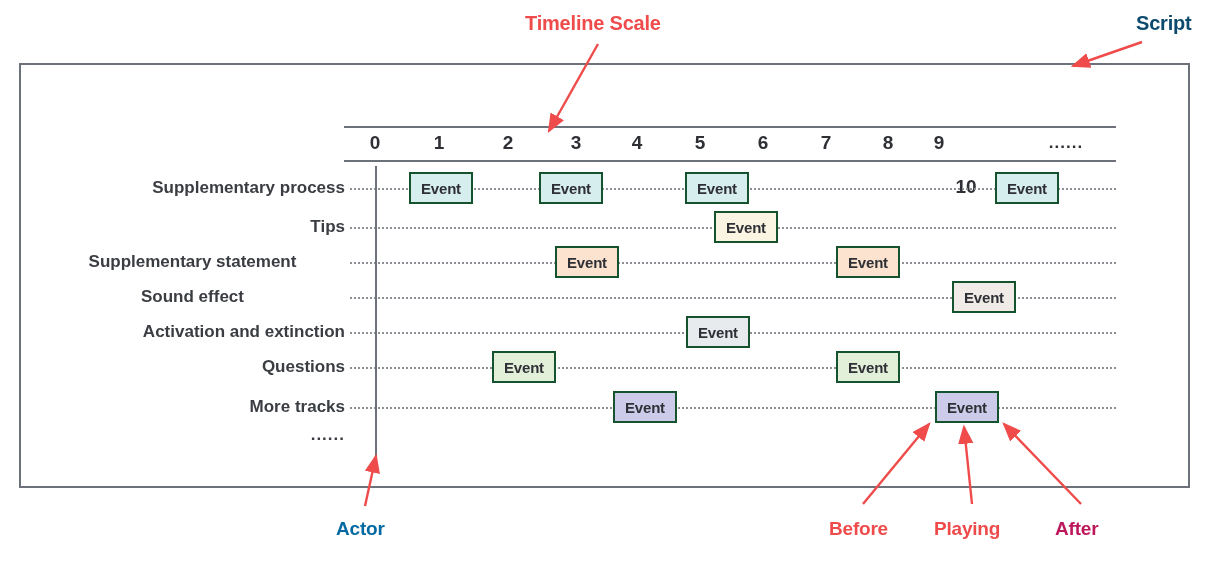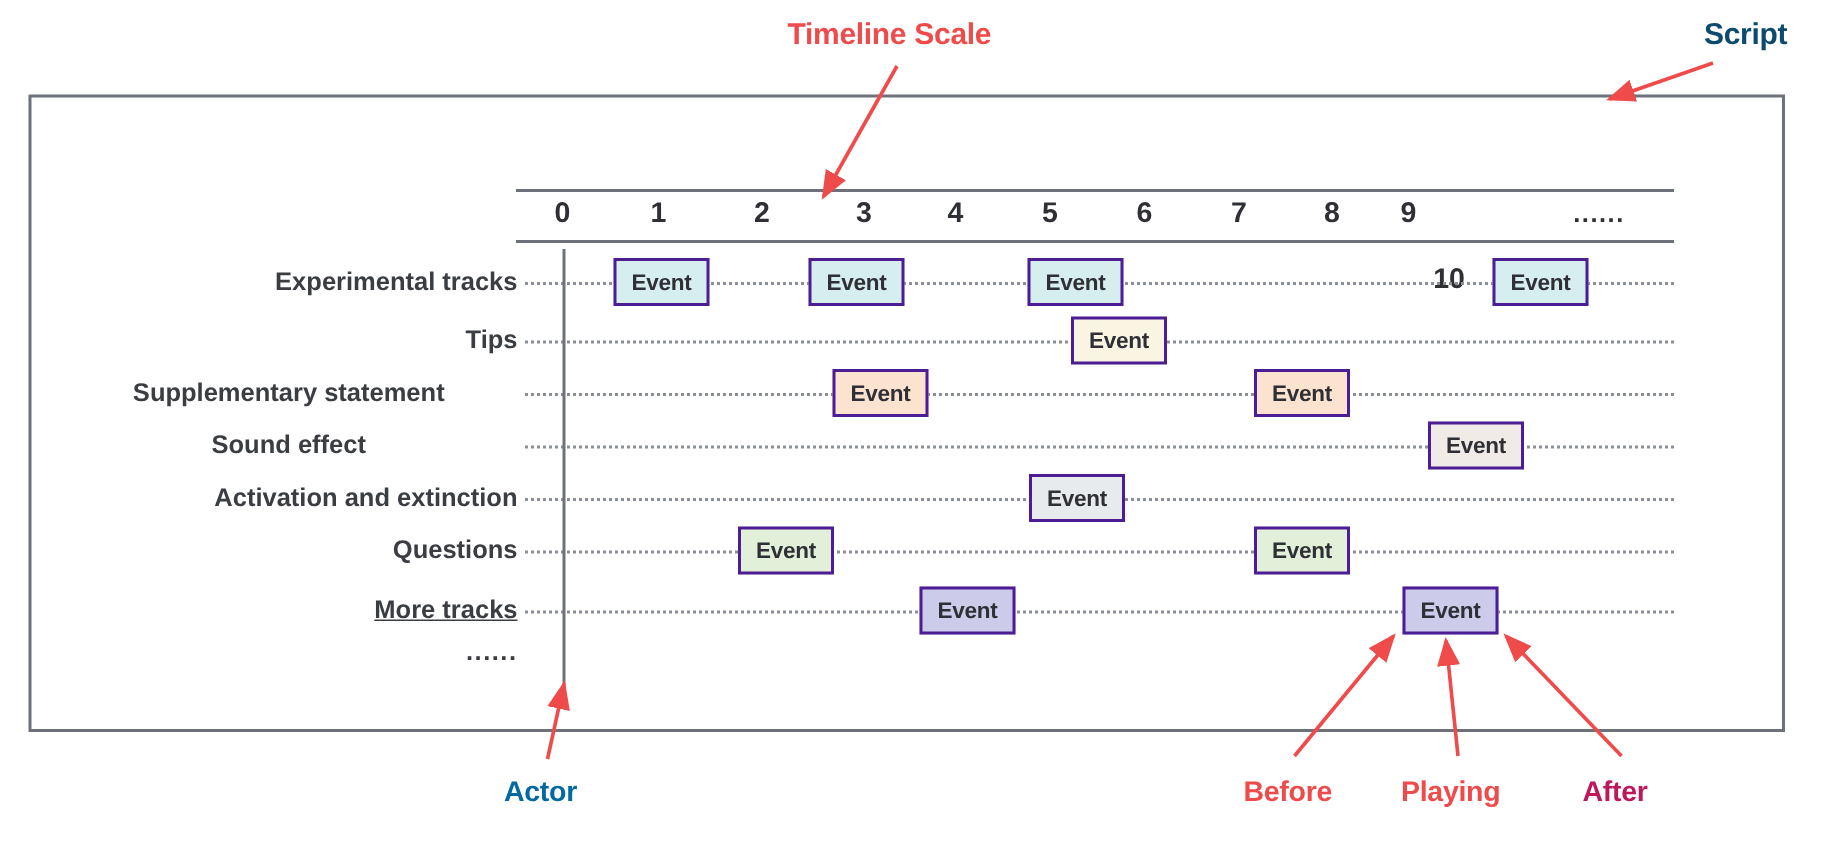--- a/index.html
+++ b/index.html
@@ -97,21 +97,21 @@
     top:166px;
     width:2px;
     height:292px;
     background:#6d727a;
   }
 
   
   .event-box{
     position:absolute;
     height:32px;
-    border:2px solid #4c1d95;
+    border:2px solid #14532d;
     box-sizing:border-box;
     display:flex;
     align-items:center;
     justify-content:center;
     font-size:15px;
     font-weight:bold;
     color:#2e3035;
     transform:translateY(-50%);
     letter-spacing:-0.2px;
   }
@@ -152,27 +152,27 @@
       <div class="tick-label" style="left: 637px;">4</div>
       <div class="tick-label" style="left: 700px;">5</div>
       <div class="tick-label" style="left: 763px;">6</div>
       <div class="tick-label" style="left: 826px;">7</div>
       <div class="tick-label" style="left: 888px;">8</div>
       <div class="tick-label" style="left: 939px;">9</div>
       <div class="tick-label" style="left: 966px; margin-top: 44px;">10</div>
       <div class="tick-label ellipsis" style="left: 1066px;">......</div>
     </div>
   <div id="rowlabels">
-      <div class="row-label row-label-col" style="top: 188px;">Experimental tracks</div>
+      <div class="row-label row-label-col" style="top: 188px;">Supplementary process</div>
       <div class="row-label row-label-col" style="top: 227px;">Tips</div>
       <div class="row-label row-label-col" style="top: 262px; text-align: center;">Supplementary statement</div>
       <div class="row-label row-label-col" style="top: 297px; text-align: center;">Sound effect</div>
       <div class="row-label row-label-col" style="top: 332px;">Activation and extinction</div>
       <div class="row-label row-label-col" style="top: 367px;">Questions</div>
-      <div class="row-label row-label-col" style="top: 407px; text-decoration: underline;">More tracks</div>
+      <div class="row-label row-label-col" style="top: 407px;">More tracks</div>
       <div class="row-ellipsis" style="top: 435px;">......</div>
     </div>
   <div id="trackdots">
       <div class="track-dots" style="top: 188px;"></div>
       <div class="track-dots" style="top: 227px;"></div>
       <div class="track-dots" style="top: 262px;"></div>
       <div class="track-dots" style="top: 297px;"></div>
       <div class="track-dots" style="top: 332px;"></div>
       <div class="track-dots" style="top: 367px;"></div>
       <div class="track-dots" style="top: 407px;"></div>

